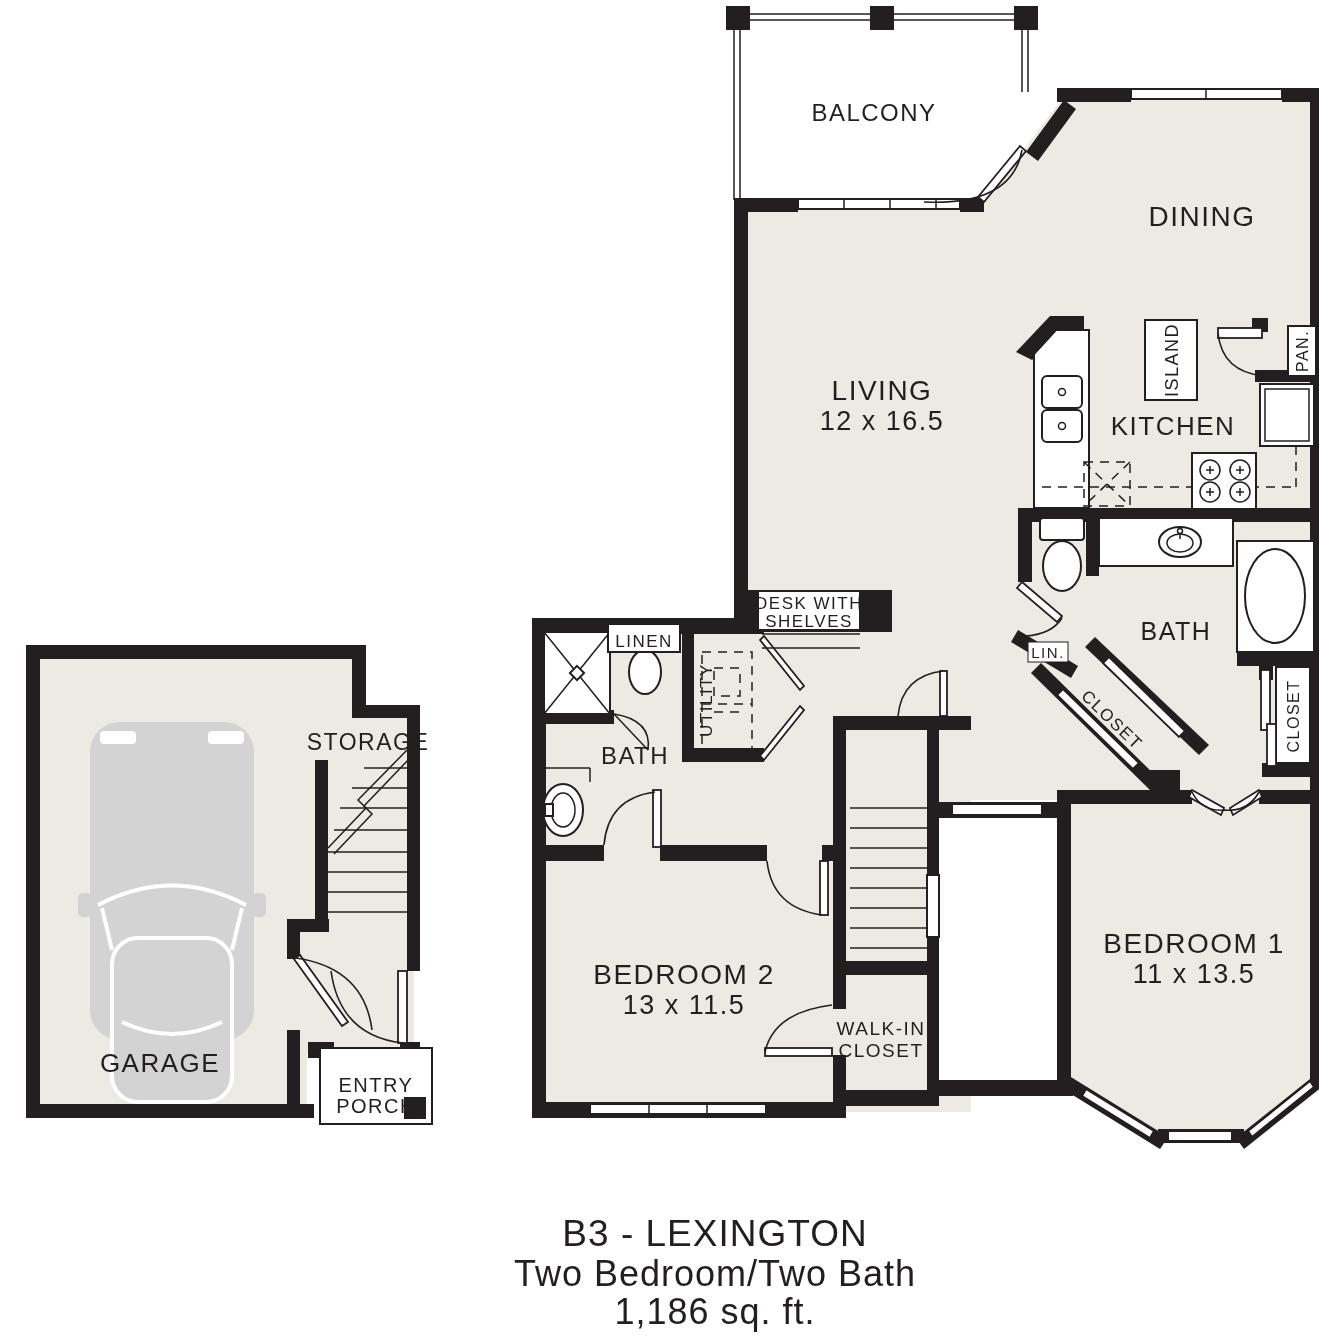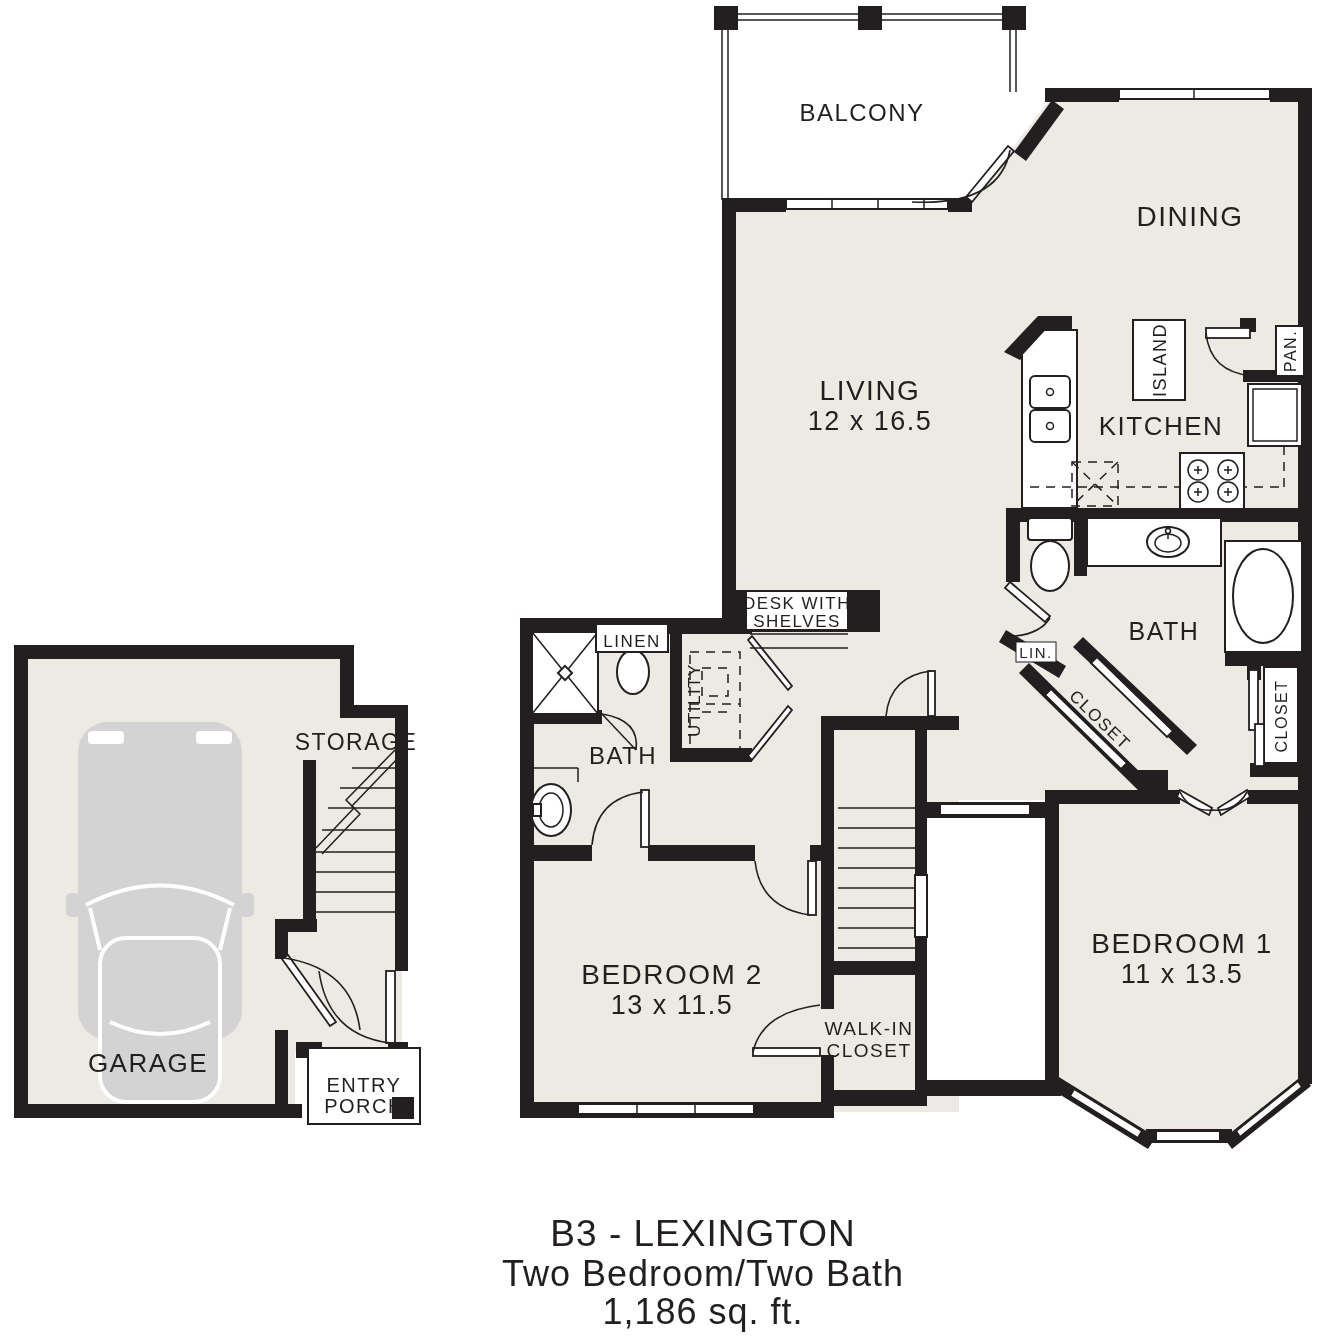--- a/index.html
+++ b/index.html
@@ -1,16 +1,16 @@
 <!DOCTYPE html>
 <html><head>
 <meta charset="utf-8">
 <style>
   html,body{margin:0;padding:0;background:#ffffff;}
-  .page{width:1104px;height:1336px;position:relative;background:#ffffff;}
+  .page{width:1104px;height:1336px;position:relative;background:#ffffff;margin-left:12px;}
   svg{display:block;}
   .lbl{font-family:"Liberation Sans",sans-serif;fill:#231f20;letter-spacing:1.5px;}
   .ttl{font-family:"Liberation Sans",sans-serif;fill:#231f20;letter-spacing:1px;}
   .wall{fill:#231f20;}
   .floor{fill:#ede9e3;}
   .fx{fill:#ffffff;stroke:#231f20;stroke-width:2;}
   .fxn{fill:none;stroke:#231f20;stroke-width:2;}
   .thin{fill:none;stroke:#231f20;stroke-width:1.5;}
   .dash{fill:none;stroke:#231f20;stroke-width:1.5;stroke-dasharray:9 7;}
   .leaf{fill:#ffffff;stroke:#231f20;stroke-width:1.8;}

